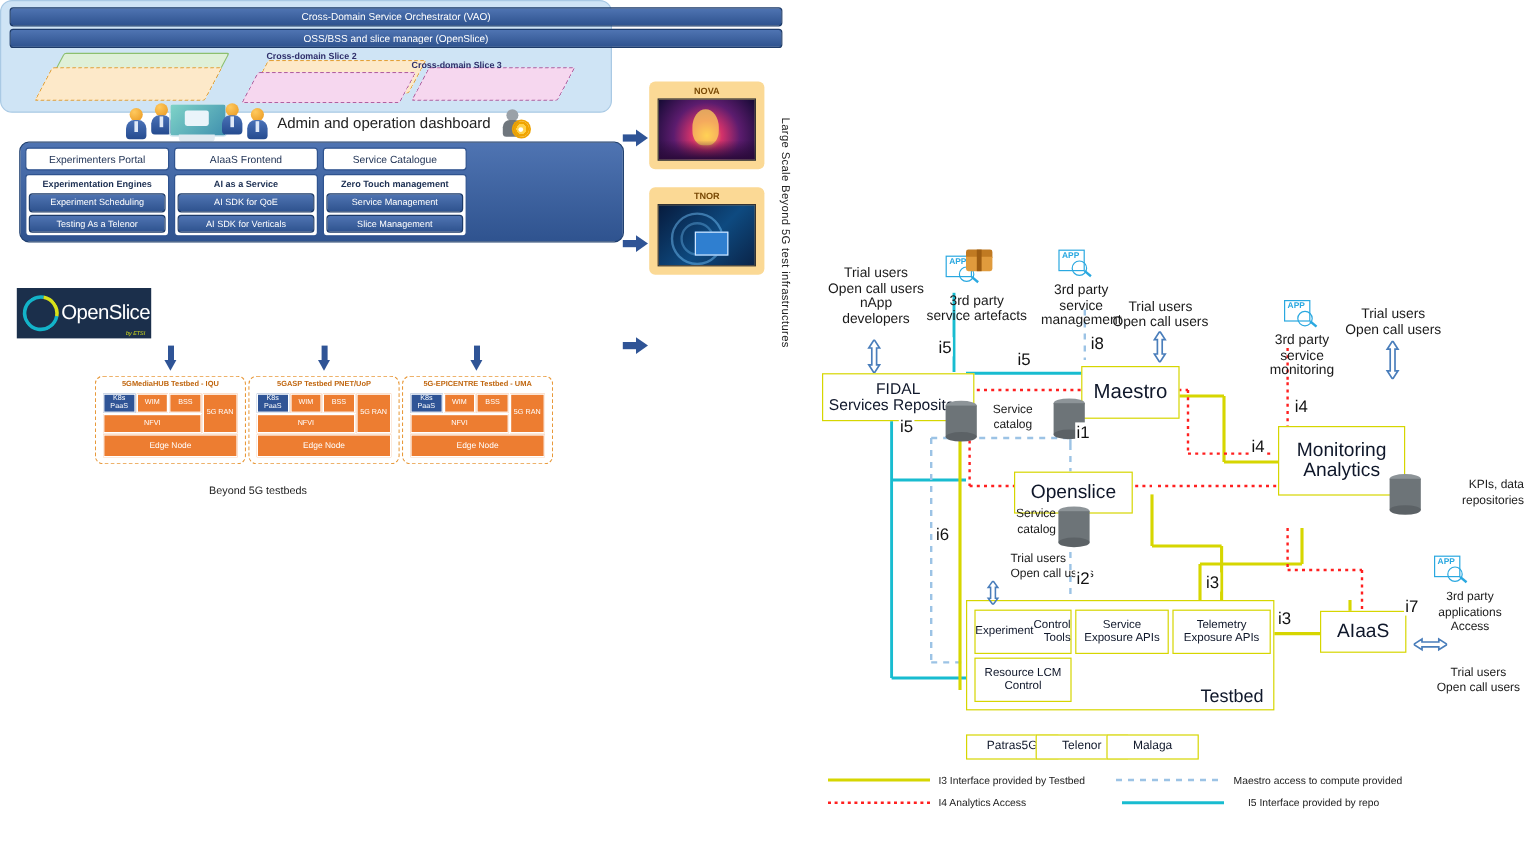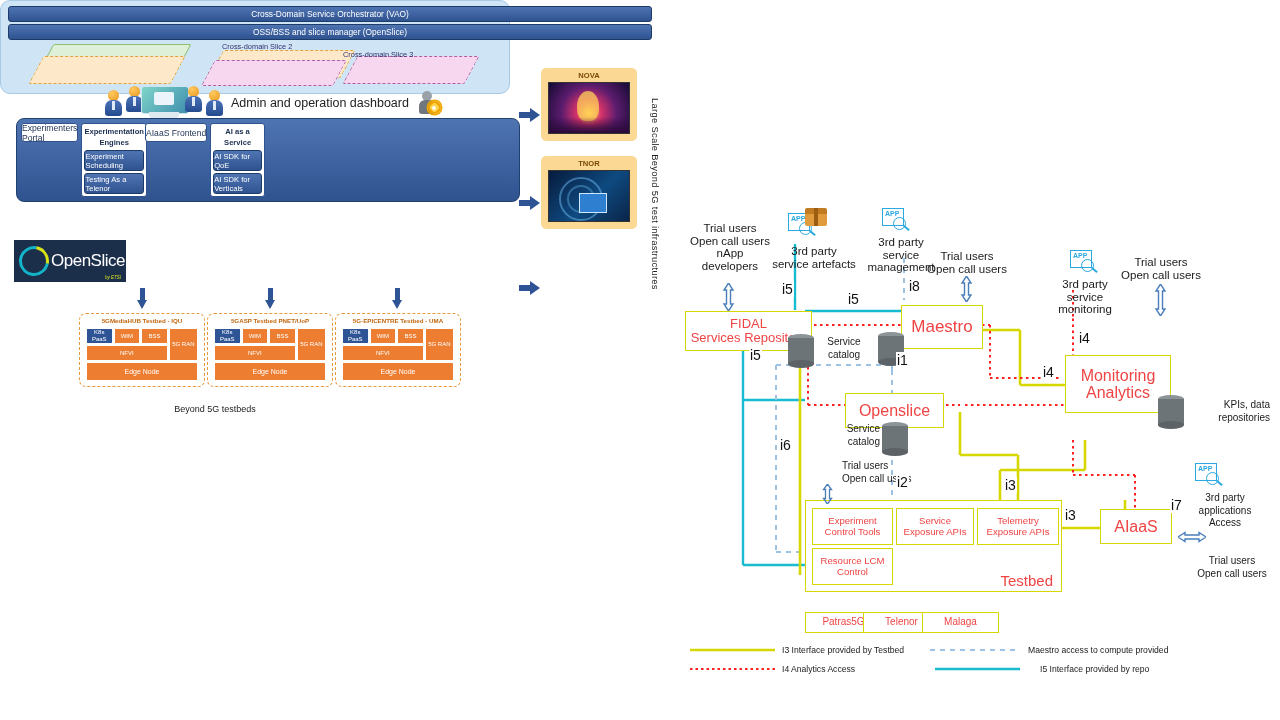--- a/index.html
+++ b/index.html
@@ -30,37 +30,37 @@
   .gearman .head{position:absolute;left:4px;top:0;width:10px;height:10px;border-radius:50%;background:#9aa1a8;}
   .gearman .body{position:absolute;left:1px;top:9px;width:16px;height:14px;border-radius:6px 6px 3px 3px;background:#6f767d;}
   .gearman .gear{position:absolute;left:10px;top:10px;width:13px;height:13px;border-radius:50%;
       background:radial-gradient(circle,#ffd24a 45%,#f0a400 46%);
       box-shadow:0 0 0 1.5px #f0a400;}
   .gearman .gear:after{content:"";position:absolute;left:4.5px;top:4.5px;width:4px;height:4px;border-radius:50%;background:#fff;}
 
   .blue-block{position:absolute;border-radius:8px;
       background:linear-gradient(#4f74b2,#2f538f);border:1px solid #20406f;}
   #services-block{left:16px;top:118px;width:502px;height:82px;}
-  .col{position:absolute;top:4px;bottom:4px;display:flex;flex-direction:row;gap:3px;}
+  .col{position:absolute;top:4px;bottom:4px;display:flex;flex-direction:column;gap:3px;}
   .hdr-white{background:#fff;border:1px solid #2f538f;border-radius:3px;height:17px;
       display:flex;align-items:center;justify-content:center;font-size:8.6px;color:#1c2f52;}
   .sub-white{background:#fff;border:1px solid #2f538f;border-radius:3px;flex:1;
       padding:2px;display:flex;flex-direction:column;gap:2px;}
   .sub-title{font-size:7.6px;font-weight:bold;color:#1c2f52;text-align:center;line-height:11px;}
   .blue-pill{background:linear-gradient(#4f74b2,#2f538f);border:1px solid #1d3b69;border-radius:3px;
       color:#fff;font-size:7.6px;display:flex;align-items:center;justify-content:center;flex:1;}
 
   #orch-block{left:12px;top:208px;width:508px;height:92px;border-radius:10px;
       background:#cfe4f5;border:1px solid #a9c9e4;}
   .orch-bar{position:absolute;left:8px;right:8px;height:14px;border-radius:3px;
       background:linear-gradient(#4f74b2,#2f538f);border:1px solid #1d3b69;
       color:#fff;font-size:8.4px;display:flex;align-items:center;justify-content:center;}
 
   .slice{position:absolute;transform:skewX(-28deg);border-radius:2px;}
-  .slice-lbl{position:absolute;font-size:7.4px;font-weight:normal;color:#2f2f6b;}
+  .slice-lbl{position:absolute;font-size:7.4px;font-weight:bold;color:#2f2f6b;}
 
   .oslogo{position:absolute;left:14px;top:240px;width:112px;height:42px;background:#1b2f4b;
       display:flex;align-items:center;}
   .oslogo .ring{width:24px;height:24px;border-radius:50%;border:3px solid #13b3c9;
       border-right-color:#d8e11a;margin-left:5px;transform:rotate(-35deg);}
   .oslogo .txt{color:#fff;font-size:17px;margin-left:2px;letter-spacing:-.5px;}
   .oslogo .etsi{position:absolute;right:5px;bottom:2px;font-size:4.5px;color:#d8e11a;font-style:italic;}
 
   .darrow{position:absolute;width:11px;height:22px;}
   .darrow:before{content:"";position:absolute;left:3px;top:0;width:5px;height:13px;background:#2f5496;}
@@ -82,21 +82,21 @@
   .rarrow{position:absolute;width:22px;height:14px;}
   .rarrow:before{content:"";position:absolute;left:0;top:4px;width:12px;height:6px;background:#2f5496;}
   .rarrow:after{content:"";position:absolute;left:11px;top:0;border-top:7px solid transparent;
       border-bottom:7px solid transparent;border-left:10px solid #2f5496;}
 
   
   #right-panel{left:660px;top:0;width:620px;height:720px;}
   #rsvg{position:absolute;left:0;top:0;}
   .ybox{position:absolute;border:1.6px solid #d6d600;background:#fff;
         display:flex;align-items:center;justify-content:center;text-align:right;
-        color:#ef4444;line-height:1.08;}
+        color:#0f172a;line-height:1.08;}
   .rlabel{position:absolute;font-size:11.5px;color:#1a1a1a;text-align:center;line-height:12.5px;background:transparent;}
   .ilabel{position:absolute;font-size:14px;color:#111;background:#fff;padding:0 1px;}
   .cyl{position:absolute;}
   .cyl .top{position:absolute;left:0;top:0;width:100%;height:8px;border-radius:50%;background:#8d9498;}
   .cyl .bd{position:absolute;left:0;top:4px;width:100%;bottom:4px;background:#6d7478;}
   .cyl .bt{position:absolute;left:0;bottom:0;width:100%;height:8px;border-radius:50%;background:#5c6266;}
 
   .usericon{position:absolute;width:30px;height:26px;}
   .appicon{position:absolute;width:28px;height:26px;}
   .appicon .sq{position:absolute;left:0;top:0;width:20px;height:16px;border:1.8px solid #2aa8e0;background:#fff;}
@@ -160,20 +160,28 @@
         <div class="blue-pill">Experiment Scheduling</div>
         <div class="blue-pill">Testing As a Telenor</div>
       </div>
     </div>
     <div class="col" style="left:128px;width:120px">
       <div class="hdr-white">AIaaS Frontend</div>
       <div class="sub-white">
         <div class="sub-title">AI as a Service</div>
         <div class="blue-pill">AI SDK for QoE</div>
         <div class="blue-pill">AI SDK for Verticals</div>
+      </div>
+    </div>
+    <div class="col" style="left:252px;width:120px">
+      <div class="hdr-white">Service Catalogue</div>
+      <div class="sub-white">
+        <div class="sub-title">Zero Touch management</div>
+        <div class="blue-pill">Service Management</div>
+        <div class="blue-pill">Slice Management</div>
       </div>
     </div>
   </div>
 
   <div id="orch-block">
     <div class="orch-bar" style="top:24px">OSS/BSS and slice manager (OpenSlice)</div>
     <div class="orch-bar" style="top:6px">Cross-Domain Service  Orchestrator (VAO)</div>
 
     <div class="slice" style="left:46px;top:44px;width:136px;height:26px;background:#dff0d8;border:1px solid #8cbf6e;"></div>
     <div class="slice" style="left:36px;top:56px;width:140px;height:26px;background:#fde9c9;border:1px dashed #e2a13a;"></div>
@@ -428,21 +436,21 @@
     <div>Analytics</div>
   </div>
 
   <div class="ybox" style="left:440px;top:509px;width:70px;height:33px;font-size:16px">
     <span>AIaaS</span>
   </div>
 
   <div class="ybox" style="left:145px;top:500px;width:255px;height:90px;display:block;">
     <div style="position:absolute;right:8px;bottom:2px;font-size:15px">Testbed</div>
   </div>
-  <div class="ybox" style="left:152px;top:508px;width:79px;height:35px;font-size:9.6px;flex-direction:column">
+  <div class="ybox" style="left:152px;top:508px;width:79px;height:35px;font-size:9.6px;flex-direction:row">
     <div>Experiment</div>
     <div>Control Tools</div>
   </div>
   <div class="ybox" style="left:236px;top:508px;width:76px;height:35px;font-size:9.6px;flex-direction:column">
     <div>Service</div>
     <div>Exposure APIs</div>
   </div>
   <div class="ybox" style="left:317px;top:508px;width:80px;height:35px;font-size:9.6px;flex-direction:column">
     <div>Telemetry</div>
     <div>Exposure APIs</div>

